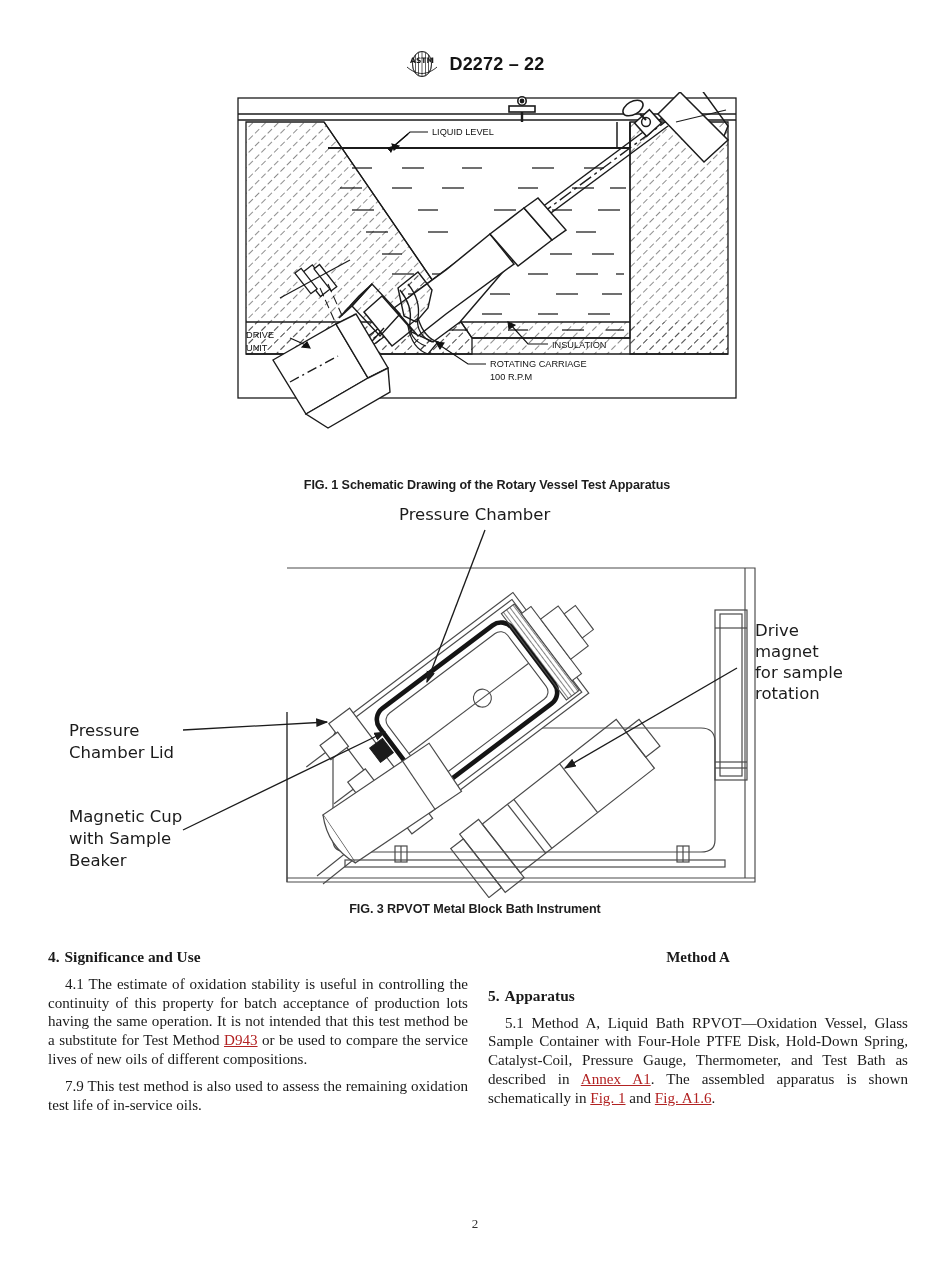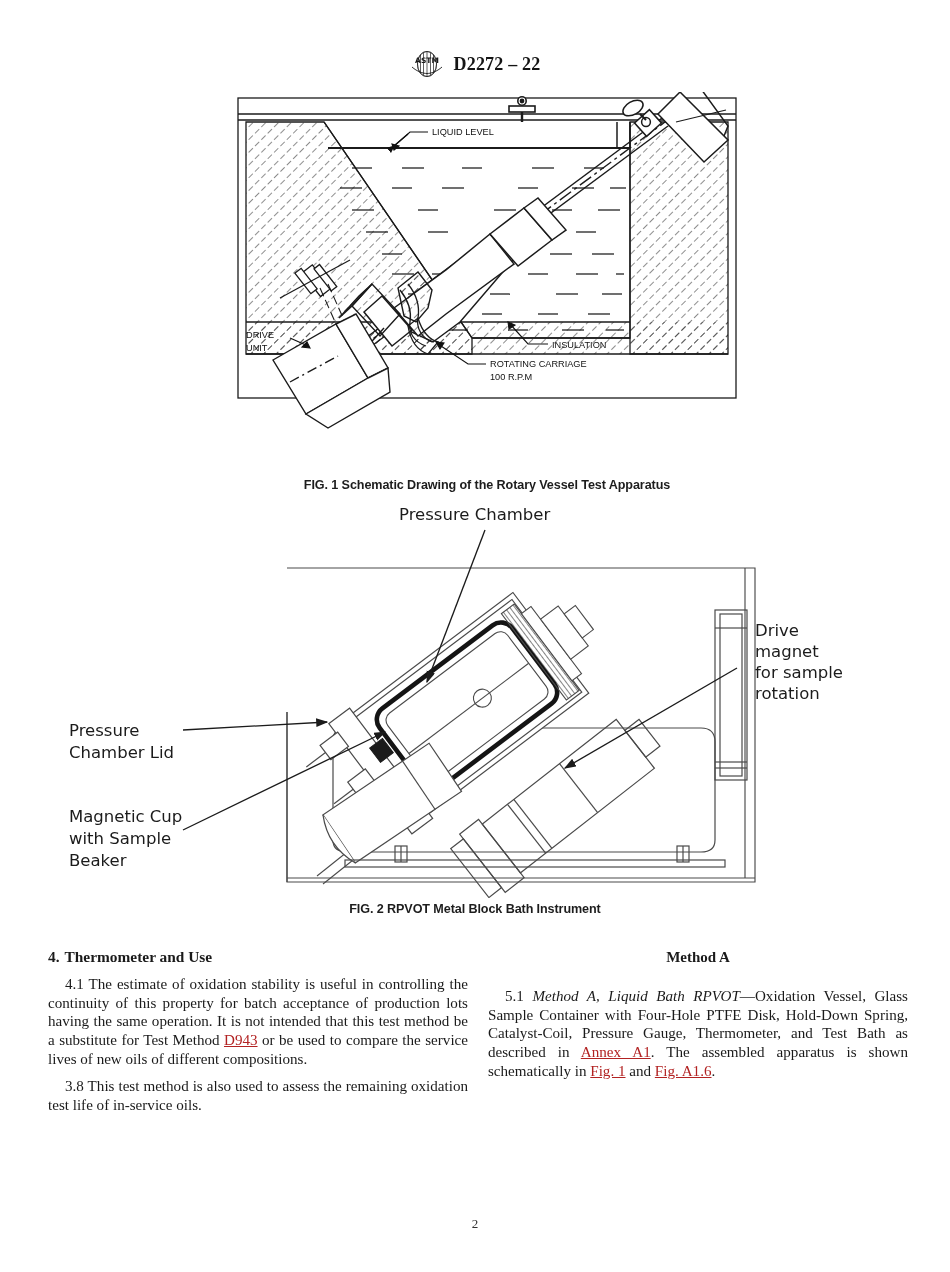--- a/index.html
+++ b/index.html
@@ -28,21 +28,21 @@
     align-items: center;
     justify-content: center;
     gap: 10px;
   }
   .astm-logo {
     width: 34px;
     height: 30px;
     display: block;
   }
   .std-designation {
-    font-family: Liberation Serif, serif;
+    font-family: Liberation Sans, sans-serif;
     font-weight: bold;
     font-size: 18px;
     letter-spacing: 0.2px;
     color: #141414;
     white-space: nowrap;
   }
 
   
   .figure-block { position: absolute; }
   #figure1-block { top: 92px; left: 12px; width: 950px; }
@@ -95,21 +95,21 @@
 
   p.para {
     margin: 8px 0 2px 0;
     text-align: justify;
     text-indent: 17px;
     hyphens: manual;
   }
   .gap-above { margin-top: 9px; }
 
   .ref { color: #b22222; }
-  .ital { font-style: italic; }
+  .ital { }
 
   
   .page-number {
     position: absolute;
     top: 1216px;
     left: 0;
     width: 950px;
     text-align: center;
     font-size: 13px;
     color: #303030;
@@ -471,36 +471,39 @@
     <text class="f2-label" x="690" y="199">rotation</text>
 
     <text class="f2-label" x="4" y="236">Pressure</text>
     <text class="f2-label" x="4" y="258">Chamber Lid</text>
 
     <text class="f2-label" x="4" y="322">Magnetic Cup</text>
     <text class="f2-label" x="4" y="344">with Sample</text>
     <text class="f2-label" x="4" y="366">Beaker</text>
   </svg>
 
-  <div class="figure-caption">FIG. 2 RPVOT Metal Block Bath Instrument</div>
+  <div class="figure-caption">FIG. 3 RPVOT Metal Block Bath Instrument</div>
 </div>
 
 <div class="text-area">
 
   <div class="col col-left">
     <h2 class="sec-head">
-      <span class="num">4.</span><span>Thermometer and Use</span>
+      <span class="num">4.</span><span>Significance and Use</span>
     </h2>
 
     <p class="para"><span>4.1</span> <span>The estimate of oxidation stability is useful in controlling the continuity of this property for batch acceptance of production lots having the same operation. It is not intended that this test method be a substitute for Test Method </span><a class="ref" href="#">D943</a><span> or be used to compare the service lives of new oils of different compositions.</span></p>
 
-    <p class="para gap-above"><span>3.8</span> <span>This test method is also used to assess the remaining oxidation test life of in-service oils.</span></p>
+    <p class="para gap-above"><span>7.9</span> <span>This test method is also used to assess the remaining oxidation test life of in-service oils.</span></p>
   </div>
 
   <div class="col col-right">
     <div class="method-head">Method A</div>
 
+    <h2 class="sec-head">
+      <span class="num">5.</span><span>Apparatus</span>
+    </h2>
 
     <p class="para"><span>5.1</span> <span class="ital">Method A, Liquid Bath RPVOT</span><span>—Oxidation Vessel, Glass Sample Container with Four-Hole PTFE Disk, Hold-Down Spring, Catalyst-Coil, Pressure Gauge, Thermometer, and Test Bath as described in </span><a class="ref" href="#">Annex A1</a><span>. The assembled apparatus is shown schematically in </span><a class="ref" href="#">Fig. 1</a><span> and </span><a class="ref" href="#">Fig. A1.6</a><span>.</span></p>
   </div>
 </div>
 
 <div class="page-number">2</div>
 
 </body></html>

